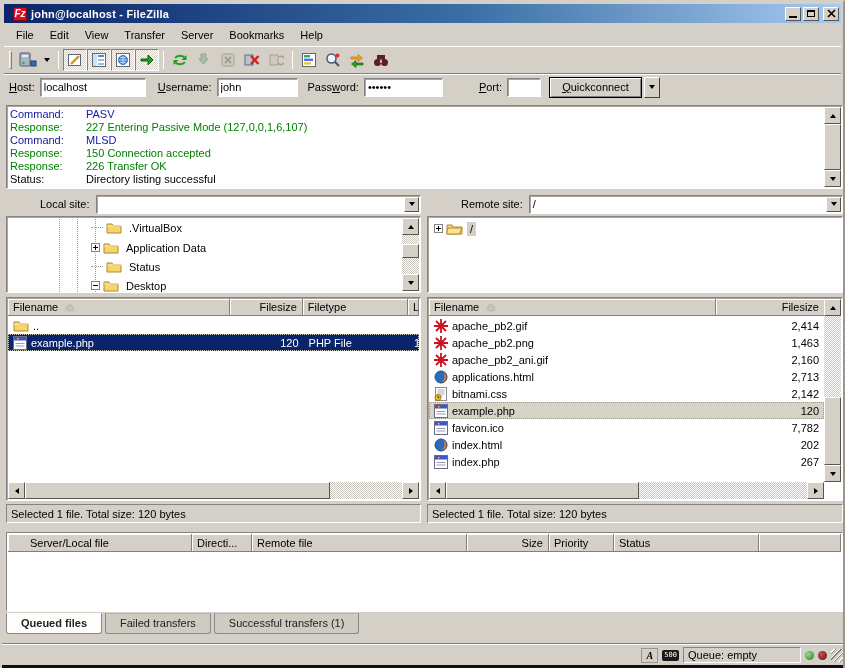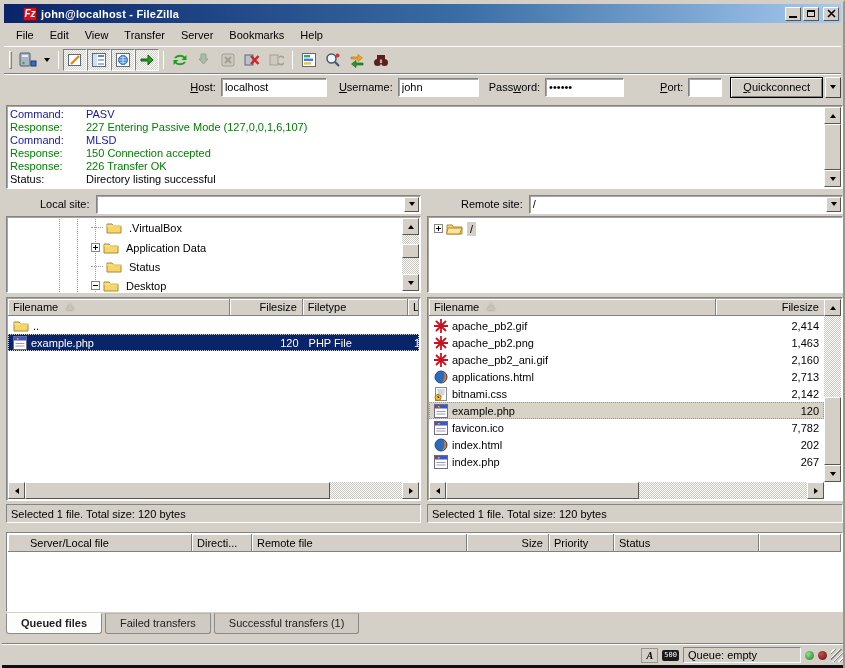--- a/index.html
+++ b/index.html
@@ -8,21 +8,21 @@
     position:relative;width:845px;height:668px;background:#d4d0c8;
     font-family:"Liberation Sans","DejaVu Sans",sans-serif;font-size:11px;color:#000;
     border-left:2px solid #d4d0c8;border-top:2px solid #d4d0c8;border-right:2px solid #9a968c;
     overflow:hidden;
   }
   
   .titlebar{position:absolute;left:2px;top:2px;width:837px;height:19px;
     background:linear-gradient(90deg,#0a246a 0%,#3a6ea5 55%,#a6caf0 100%);
     display:flex;align-items:center;padding:0 2px;}
   .app-icon{width:14px;height:14px;background:#d8101f;color:#fff;font-weight:bold;font-style:italic;
-    font-size:10px;display:flex;align-items:center;justify-content:center;margin:0 4px 0 17px;border:1px solid #7c0a12;}
+    font-size:10px;display:flex;align-items:center;justify-content:center;margin:0 4px 0 7px;border:1px solid #7c0a12;}
   .title-text{color:#fff;font-weight:bold;font-size:11px;letter-spacing:.2px;flex:1;}
   .win-btns{display:flex;gap:2px;}
   .wbtn{width:16px;height:14px;background:#d4d0c8;border:1px solid;border-color:#fff #58554e #58554e #fff;
     display:flex;align-items:center;justify-content:center;}
   .wbtn.close{margin-left:2px;}
   .glyph-min{width:8px;height:2px;background:#000;align-self:flex-end;margin-bottom:2px;}
   .glyph-max{width:8px;height:7px;border:1px solid #000;border-top:2px solid #000;}
   
   .menubar{position:absolute;left:2px;top:23px;width:837px;height:19px;display:flex;align-items:center;padding-left:4px;}
   .menubar span{padding:2px 8px;}
@@ -32,21 +32,21 @@
   .tb-grip{width:3px;height:18px;border:1px solid;border-color:#fff #808080 #808080 #fff;margin:0 4px 0 1px;}
   .tb-sep{width:1px;height:18px;background:#808080;border-right:1px solid #fff;margin:0 4px;}
   .tb-btn{width:24px;height:22px;display:flex;align-items:center;justify-content:center;border:1px solid transparent;}
   .tb-btn.pressed{border-color:#808080 #fff #fff #808080;
     background-image:linear-gradient(45deg,#fff 25%,transparent 25%,transparent 75%,#fff 75%),
                      linear-gradient(45deg,#fff 25%,transparent 25%,transparent 75%,#fff 75%);
     background-size:2px 2px;background-position:0 0,1px 1px;background-color:#d4d0c8;}
   .tb-btn.narrow{width:14px;}
   
   .quickbar{position:absolute;left:2px;top:71px;width:837px;height:27px;border-top:1px solid #808080;
-    box-shadow:0 1px 0 #fff inset;display:flex;align-items:center;justify-content:flex-end;}
+    box-shadow:0 1px 0 #fff inset;display:flex;align-items:center;}
   .quickbar label{margin:0 5px;}
   .txt{height:19px;background:#fff;border:1px solid;border-color:#848484 #fff #fff #848484;
     box-shadow:inset 1px 1px 0 #a9a59d;font-family:"Liberation Sans",sans-serif;font-size:11px;padding:1px 3px;}
   .qc-btn{height:21px;padding:2px 12px;background:#d4d0c8;border:1px solid #000;
     box-shadow:inset 1px 1px 0 #fff, inset -1px -1px 0 #808080;font-size:11px;}
   .qc-drop{width:16px;height:21px;background:#d4d0c8;border:1px solid;border-color:#fff #404040 #404040 #fff;
     display:flex;align-items:center;justify-content:center;margin-left:2px;}
   
   .tri-down{width:0;height:0;border-left:3px solid transparent;border-right:3px solid transparent;border-top:4px solid #000;}
   .tri-up{width:0;height:0;border-left:3px solid transparent;border-right:3px solid transparent;border-bottom:4px solid #000;}

